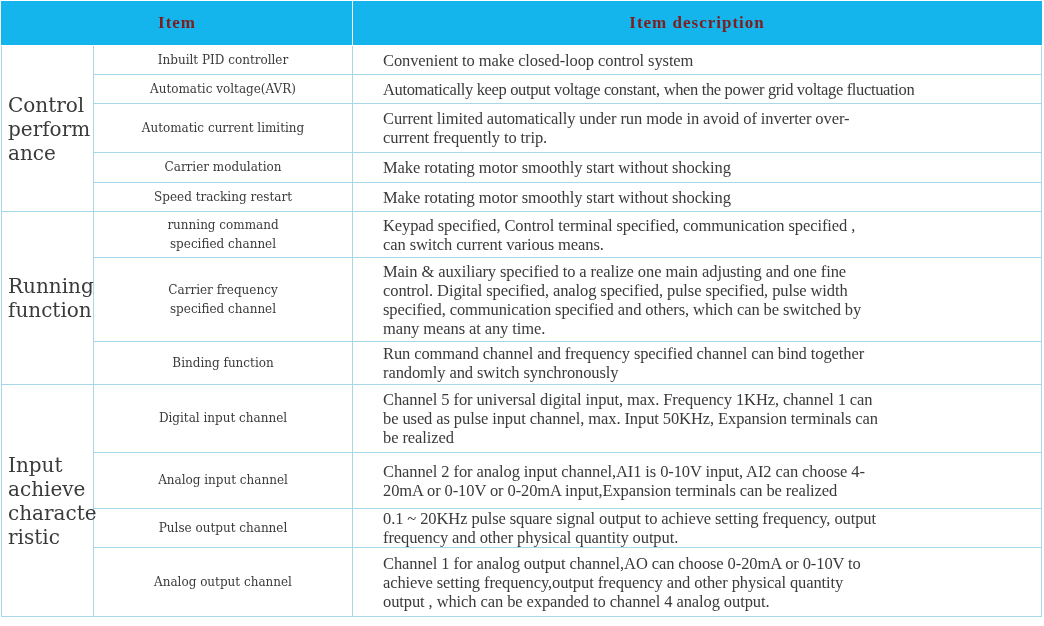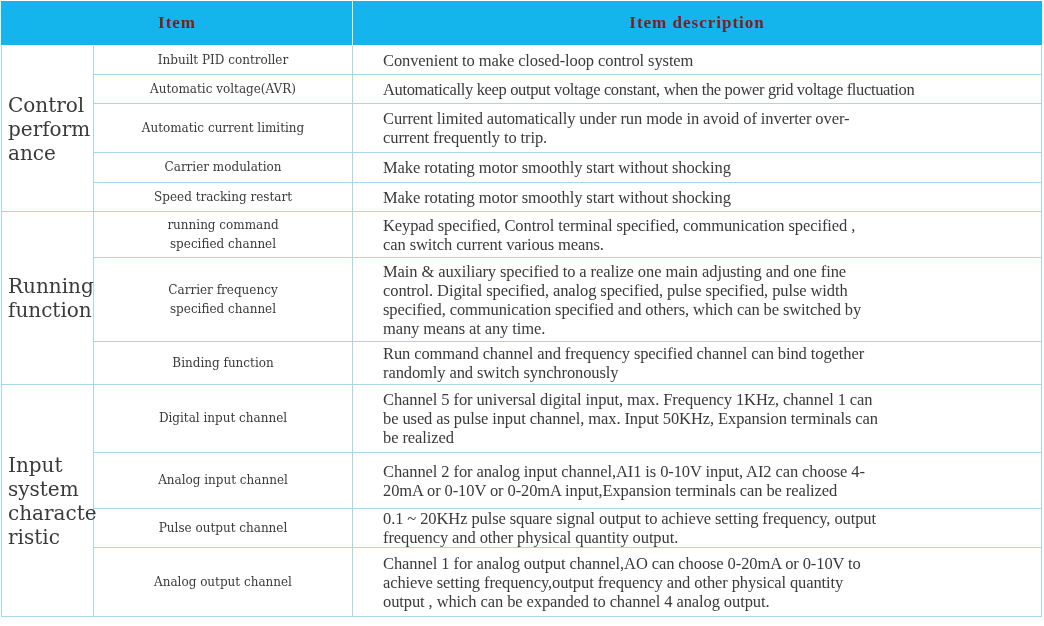--- a/index.html
+++ b/index.html
@@ -134,21 +134,21 @@
       <td class="item">Binding function</td>
       <td class="desc">
         <span>Run command channel and frequency specified channel can bind together</span>
         <span>randomly and switch synchronously</span>
       </td>
     </tr>
 
     <tr style="height:68px">
       <td class="group" rowspan="4">
         <span style="display:block">Input</span>
-        <span style="display:block">system</span>
+        <span style="display:block">achieve</span>
         <span style="display:block">characte</span>
         <span style="display:block">ristic</span>
       </td>
       <td class="item">Digital input channel</td>
       <td class="desc">
         <span>Channel 5 for universal digital input, max. Frequency 1KHz, channel 1 can</span>
         <span>be used as pulse input channel, max. Input 50KHz, Expansion terminals can</span>
         <span>be realized</span>
       </td>
     </tr>

